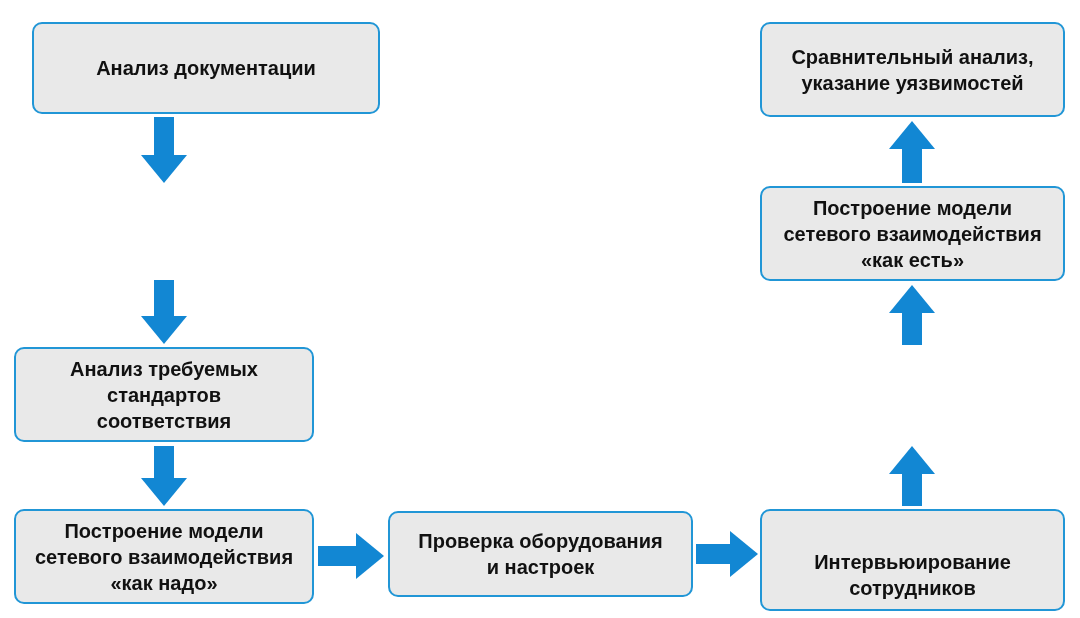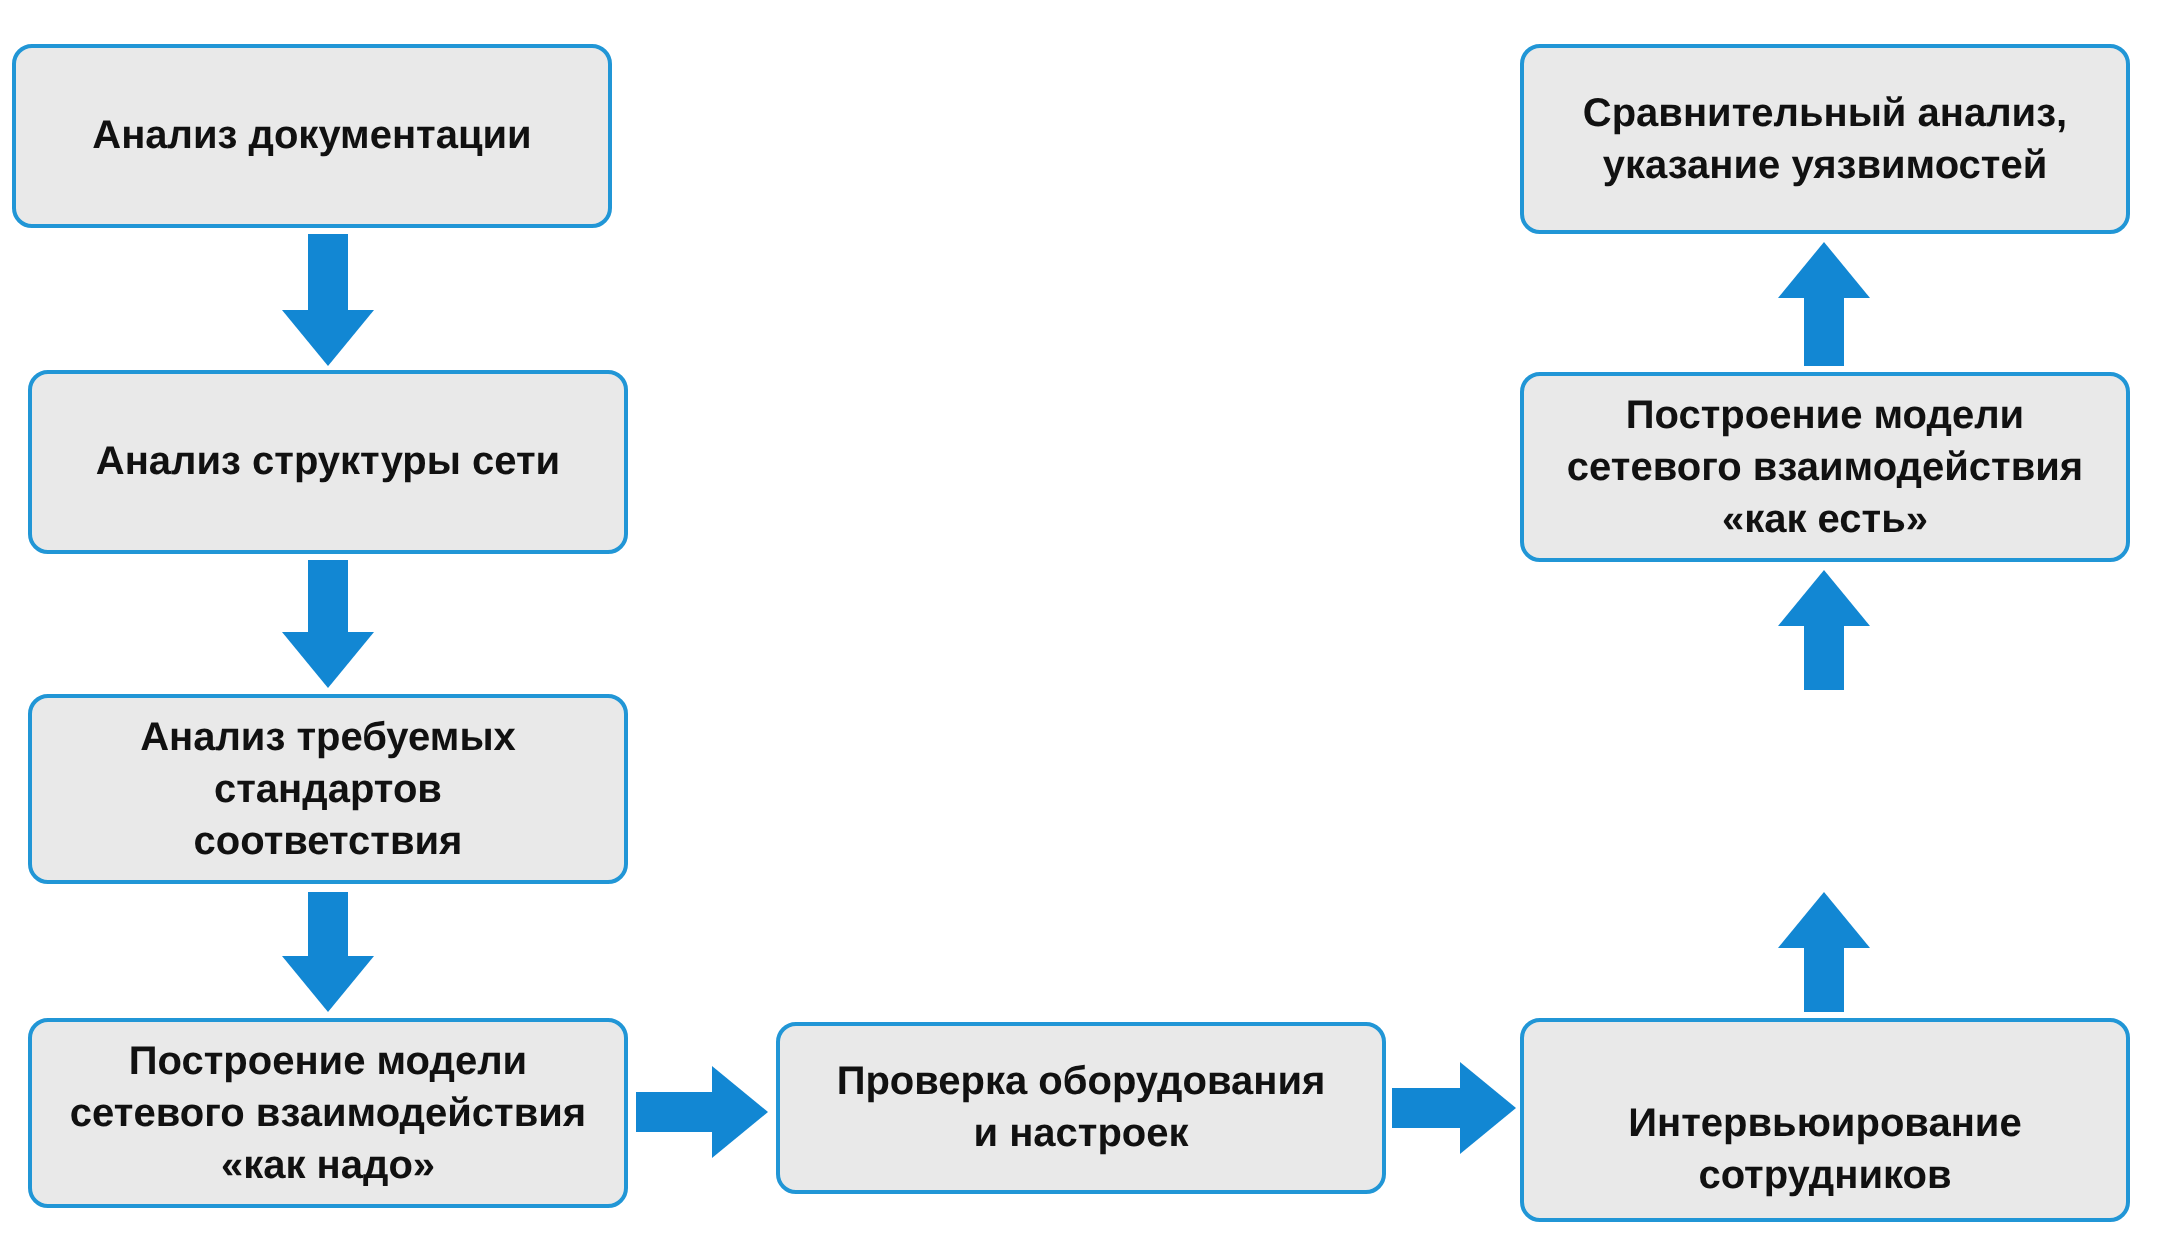--- a/index.html
+++ b/index.html
@@ -80,32 +80,29 @@
     border-bottom: 23px solid transparent;
     border-left: 28px solid var(--accent-blue);
   }
 </style>
 </head>
 <body>
 
 <div class="canvas">
 
 
-  <div class="box" style="left:6px; top:22px; width:300px; height:92px;">
+  <div class="box" style="left:32px; top:22px; width:348px; height:92px;">
     <span class="label">Анализ документации</span>
   </div>
 
   <div class="arrow vert" style="left:141px; top:117px; height:66px;">
     <div class="shaft-v" style="height:38px;"></div>
     <div class="head-down"></div>
   </div>
 
-  <div class="box" style="left:14px; top:185px; width:300px; height:92px;">
-    <span class="label">Анализ структуры сети</span>
-  </div>
 
   <div class="arrow vert" style="left:141px; top:280px; height:64px;">
     <div class="shaft-v" style="height:36px;"></div>
     <div class="head-down"></div>
   </div>
 
   <div class="box" style="left:14px; top:347px; width:300px; height:95px;">
     <span class="label">Анализ требуемых
 стандартов
 соответствия</span>

